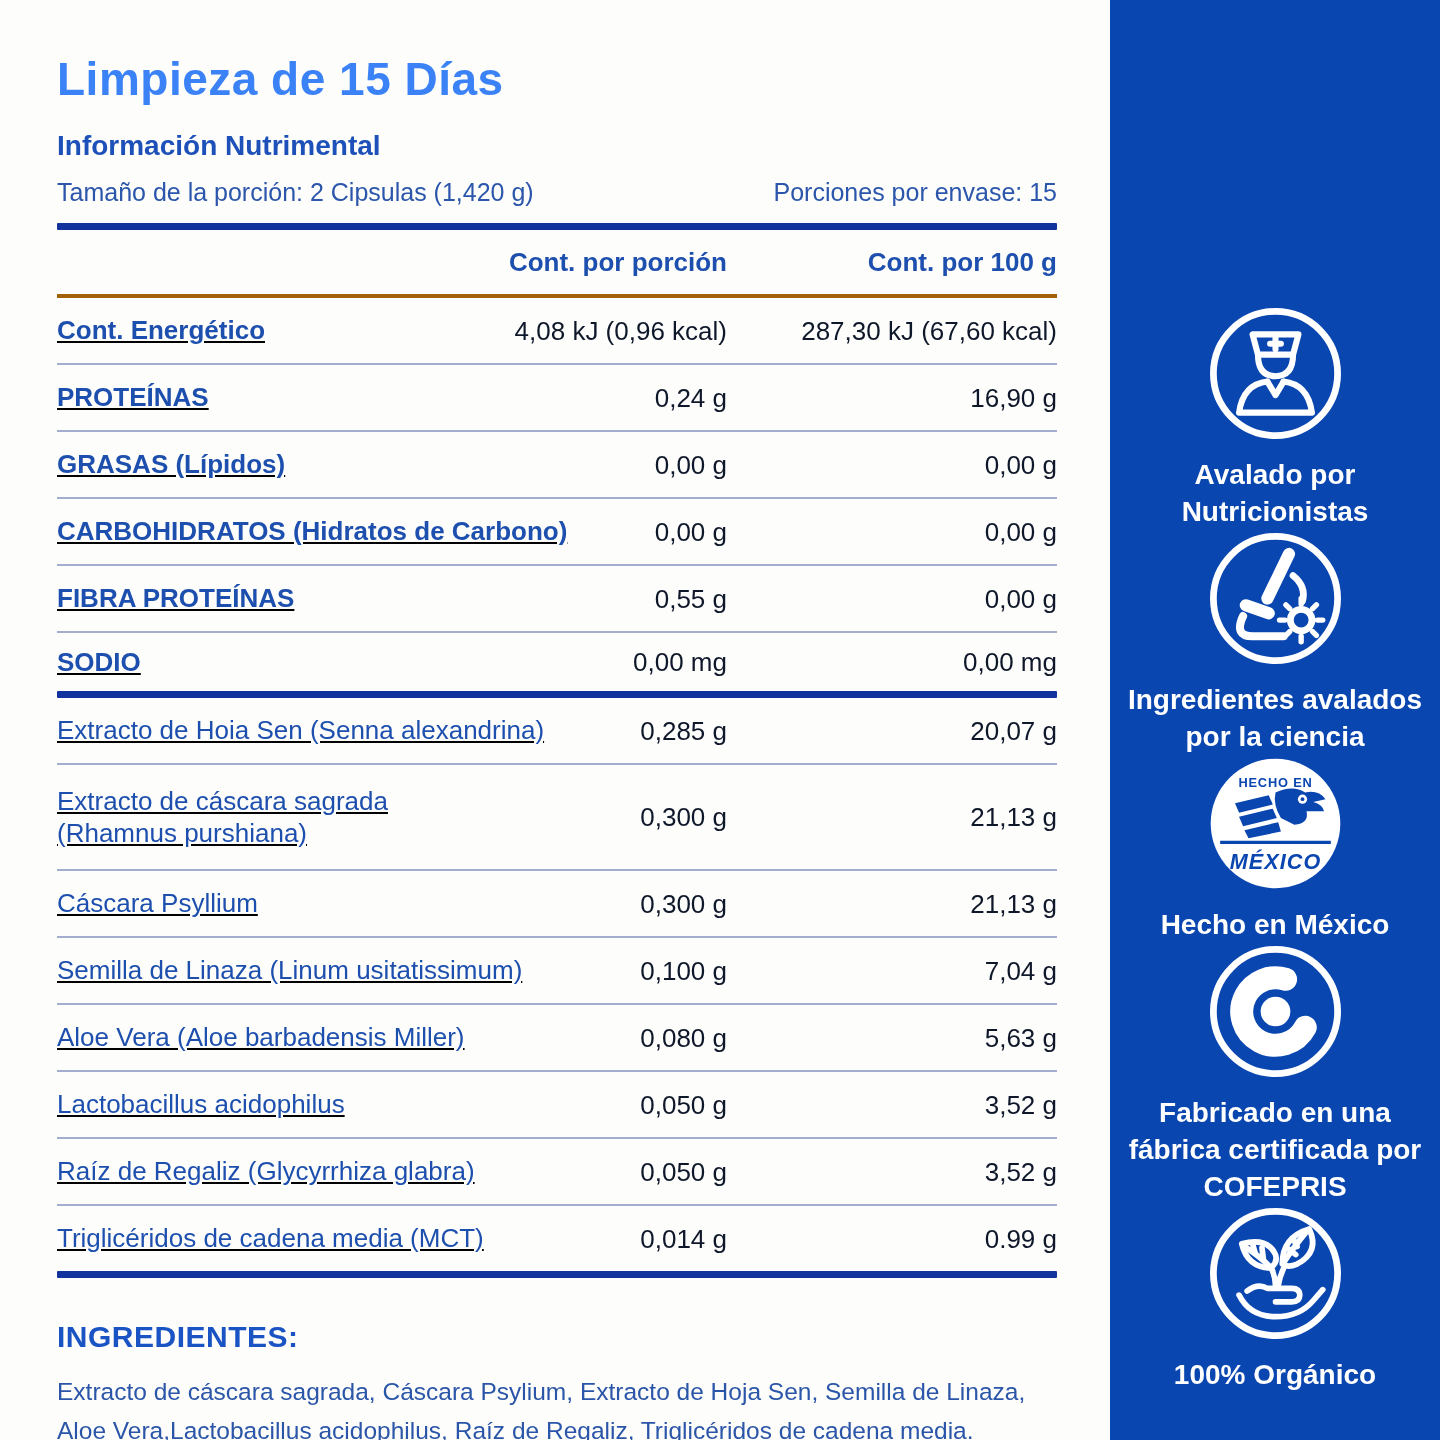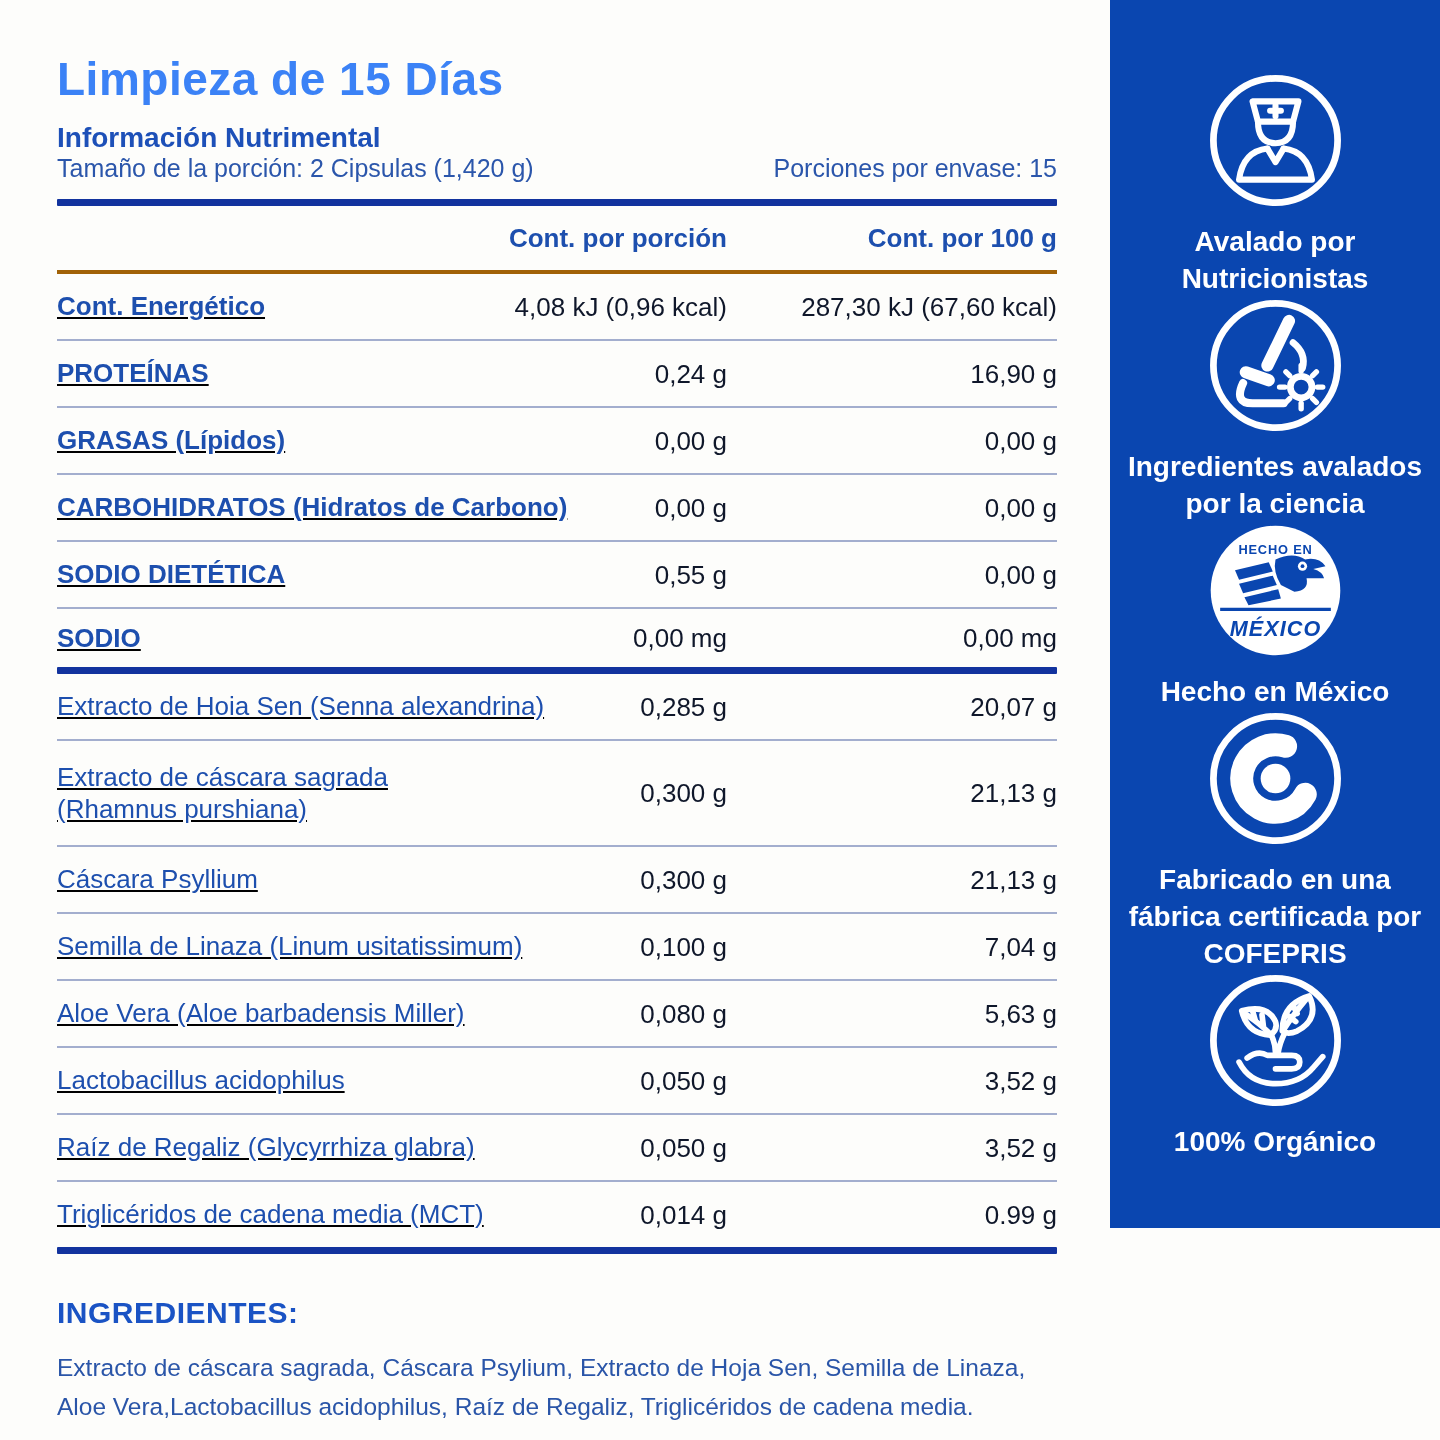--- a/index.html
+++ b/index.html
@@ -8,24 +8,24 @@
     background:#fdfdfb;
     font-family:"Liberation Sans", sans-serif;
   }
   .main{
     position:absolute;left:57px;top:0;width:1000px;height:1440px;
   }
   .page-title{
     margin-top:52px;font-size:46px;font-weight:700;color:#3b82f6;letter-spacing:0.5px;
   }
   .subtitle{
-    margin-top:16px;font-size:28px;font-weight:700;color:#1d50b8;
+    margin-top:24px;font-size:28px;font-weight:700;color:#1d50b8;
   }
   .serving-row{
-    margin-top:0;display:flex;justify-content:space-between;align-items:baseline;
+    margin-top:16px;display:flex;justify-content:space-between;align-items:baseline;
     font-size:25px;color:#2b56ab;
   }
   .rule-thick{height:7px;background:#12339e;border-radius:1px;}
   .rule-top{margin-top:16px;}
   .thead{
     display:flex;align-items:center;min-height:64px;position:relative;
     border-bottom:4px solid #a16207;
   }
   .thead .spacer{flex:1;}
   .thead .c2,.thead .c3{font-size:26px;font-weight:700;color:#1d4fae;text-align:right;}
@@ -49,23 +49,23 @@
   .trow .v2{right:0;}
   .trow.tall{min-height:104px;}
   .trow.short{min-height:58px;}
   .ingredients-heading{
     margin-top:42px;font-size:30px;font-weight:700;color:#1a53c4;letter-spacing:0.5px;
   }
   .ingredients-text{
     margin-top:18px;font-size:24.5px;color:#2a55a8;line-height:1.6;max-width:1000px;
   }
   .sidebar{
-    position:absolute;left:1110px;top:0;width:330px;height:1228px;
+    position:absolute;left:1110px;top:0;width:330px;height:1440px;
     background:#0a46b0;
-    display:flex;flex-direction:column;align-items:center;justify-content:center;
+    display:flex;flex-direction:column;align-items:center;justify-content:flex-end;
     padding:52px 0 46px 0;box-sizing:border-box;
   }
   .badge{display:flex;flex-direction:column;align-items:center;}
   .badge-icon{width:135px;height:135px;}
   .badge-label{
     margin-top:16px;width:300px;text-align:center;
     font-size:28px;font-weight:700;color:#ffffff;line-height:1.32;
   }
 </style>
 </head>
@@ -100,21 +100,21 @@
     <div class="lbl">GRASAS (Lípidos)</div>
     <div class="v1">0,00 g</div>
     <div class="v2">0,00 g</div>
   </div>
   <div class="trow bold">
     <div class="lbl">CARBOHIDRATOS (Hidratos de Carbono)</div>
     <div class="v1">0,00 g</div>
     <div class="v2">0,00 g</div>
   </div>
   <div class="trow bold">
-    <div class="lbl">SODIO DIETÉTICA</div>
+    <div class="lbl">FIBRA PROTEÍNAS</div>
     <div class="v1">0,55 g</div>
     <div class="v2">0,00 g</div>
   </div>
   <div class="trow bold short noborder">
     <div class="lbl">SODIO</div>
     <div class="v1">0,00 mg</div>
     <div class="v2">0,00 mg</div>
   </div>
   <div class="rule-thick"></div>
 

